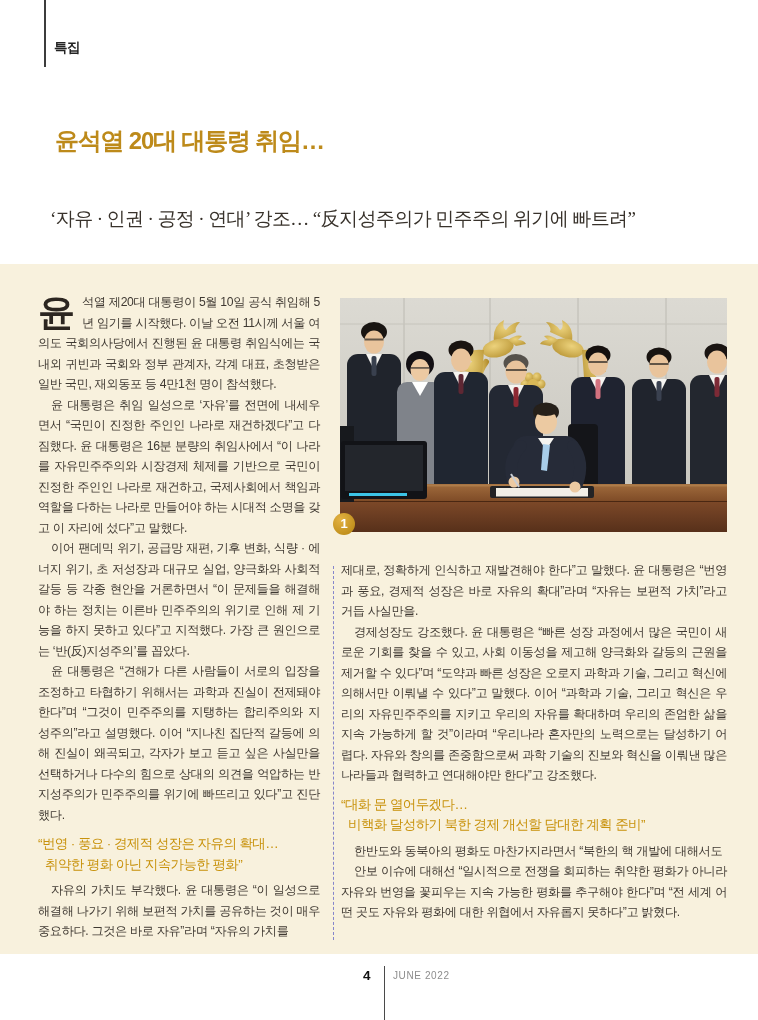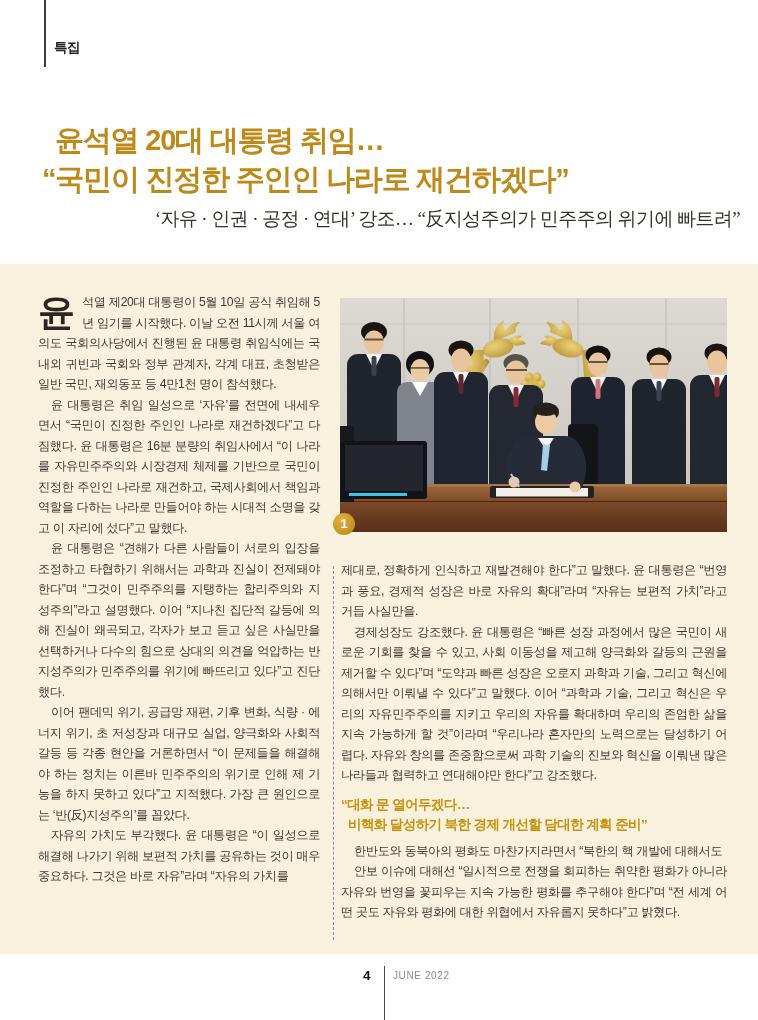--- a/index.html
+++ b/index.html
@@ -4,36 +4,36 @@
 <style>
   html,body { margin:0; padding:0; background:#ffffff; }
   .page {
     position:relative; width:758px; height:1020px; background:#ffffff;
     overflow:hidden; font-family:"Liberation Sans","DejaVu Sans",sans-serif;
   }
   .kicker-bar { position:absolute; left:44px; top:0; width:2px; height:67px; background:#3c3c3c; }
   .kicker { position:absolute; left:54px; top:39px; font-size:13.5px; font-weight:700; color:#242424; letter-spacing:-0.5px; }
 
   .title { position:absolute; left:42px; top:121px; width:690px; color:#bd8a1a;
-           font-weight:800; font-size:29px; line-height:39px; letter-spacing:-1.2px; }
+           font-weight:800; font-size:24px; line-height:39px; letter-spacing:-1.2px; }
   .title .t1 { padding-left:13px; }
   .subtitle { position:absolute; left:50px; top:206px; width:690px;
               font-family:"Liberation Serif","DejaVu Serif",serif;
-              font-size:19px; color:#38322b; letter-spacing:-0.6px;text-align:right; }
+              font-size:19px; color:#38322b; letter-spacing:-0.6px; }
 
   .band { position:absolute; left:0; top:264px; width:758px; height:690px; background:#f8f1dd; }
 
   .colL { position:absolute; left:38px; top:292px; width:282px; }
   .colR { position:absolute; left:341px; top:560px; width:386px; }
   .body-text { font-size:12.2px; line-height:20.5px; color:#3f3932; text-align:justify;
                letter-spacing:-0.35px; margin:0; }
   .indent { text-indent:13px; }
   .dropcap { float:left; font-size:37px; line-height:37px; font-weight:800; color:#2c2620;
              margin:2px 7px 0 0; letter-spacing:0; }
-  .subhead { font-weight:700; color:#c8920c; font-size:13.5px; line-height:20.5px;
+  .subhead { font-weight:400; color:#c8920c; font-size:13.5px; line-height:20.5px;
              letter-spacing:-0.6px; margin:9px 0 5px 0; text-align:left; }
   .subhead .sh2 { padding-left:7px; }
 
   .divider { position:absolute; left:333px; top:566px; height:374px; width:0;
              border-left:1px dashed #8585cb; }
 
   .photo-wrap { position:absolute; left:340px; top:298px; width:387px; height:234px; }
   .photo-wrap svg { display:block; }
   .badge { position:absolute; left:-7px; top:215px; width:22px; height:22px; border-radius:50%;
            background:radial-gradient(circle at 35% 30%, #e3b243, #b5840f);
@@ -46,31 +46,34 @@
 </head>
 <body>
 
 <div class="page">
 
   <div class="kicker-bar"></div>
   <div class="kicker">특집</div>
 
   <div class="title">
     <div class="t1">윤석열 20대 대통령 취임…</div>
-    <div class="t2">“국민이 진정한 주인인 나라로 재건하겠다”</div>
   </div>
   <div class="subtitle">‘자유 · 인권 · 공정 · 연대’ 강조… “反지성주의가 민주주의 위기에 빠트려”</div>
 
   <div class="band"></div>
 
   <div class="colL">
     <p class="body-text"><span class="dropcap">윤</span><span>석열 제20대 대통령이 5월 10일 공식 취임해 5년 임기를 시작했다. 이날 오전 11시께 서울 여의도 국회의사당에서 진행된 윤 대통령 취임식에는 국내외 귀빈과 국회와 정부 관계자, 각계 대표, 초청받은 일반 국민, 재외동포 등 4만1천 명이 참석했다.</span></p>
     <p class="body-text indent">윤 대통령은 취임 일성으로 ‘자유’를 전면에 내세우면서 “국민이 진정한 주인인 나라로 재건하겠다”고 다짐했다. 윤 대통령은 16분 분량의 취임사에서 “이 나라를 자유민주주의와 시장경제 체제를 기반으로 국민이 진정한 주인인 나라로 재건하고, 국제사회에서 책임과 역할을 다하는 나라로 만들어야 하는 시대적 소명을 갖고 이 자리에 섰다”고 말했다.</p>
+    <p class="body-text indent">이어 팬데믹 위기, 공급망 재편, 기후 변화, 식량 · 에너지 위기, 초 저성장과 대규모 실업, 양극화와 사회적 갈등 등 각종 현안을 거론하면서 “이 문제들을 해결해야 하는 정치는 이른바 민주주의의 위기로 인해 제 기능을 하지 못하고 있다”고 지적했다. 가장 큰 원인으로는 ‘반(反)지성주의’를 꼽았다.</p>
     <p class="body-text indent">윤 대통령은 “견해가 다른 사람들이 서로의 입장을 조정하고 타협하기 위해서는 과학과 진실이 전제돼야 한다”며 “그것이 민주주의를 지탱하는 합리주의와 지성주의”라고 설명했다. 이어 “지나친 집단적 갈등에 의해 진실이 왜곡되고, 각자가 보고 듣고 싶은 사실만을 선택하거나 다수의 힘으로 상대의 의견을 억압하는 반지성주의가 민주주의를 위기에 빠뜨리고 있다”고 진단했다.</p>
-    <p class="body-text indent">이어 팬데믹 위기, 공급망 재편, 기후 변화, 식량 · 에너지 위기, 초 저성장과 대규모 실업, 양극화와 사회적 갈등 등 각종 현안을 거론하면서 “이 문제들을 해결해야 하는 정치는 이른바 민주주의의 위기로 인해 제 기능을 하지 못하고 있다”고 지적했다. 가장 큰 원인으로는 ‘반(反)지성주의’를 꼽았다.</p>
+    <div class="subhead">
+      <div>“번영 · 풍요 · 경제적 성장은 자유의 확대…</div>
+      <div class="sh2">취약한 평화 아닌 지속가능한 평화”</div>
+    </div>
     <p class="body-text indent">자유의 가치도 부각했다. 윤 대통령은 “이 일성으로 해결해 나가기 위해 보편적 가치를 공유하는 것이 매우 중요하다. 그것은 바로 자유”라며 “자유의 가치를</p>
   </div>
 
   <div class="photo-wrap">
     <svg viewBox="0 0 387 234" width="387" height="234">
       <defs>
         <linearGradient id="wall" x1="0" y1="0" x2="0" y2="1">
           <stop offset="0" stop-color="#dcdad3"></stop>
             <stop offset="1" stop-color="#c5c3bb"></stop>
         </linearGradient>

